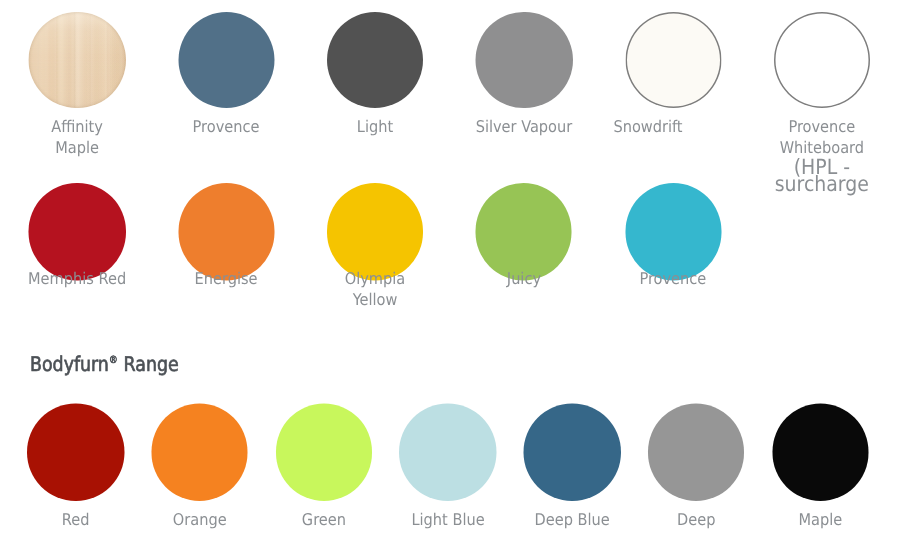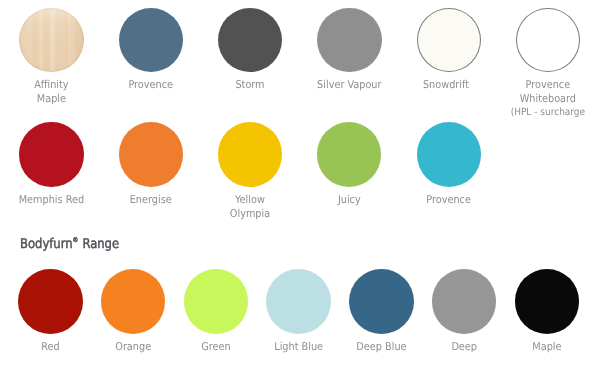--- a/index.html
+++ b/index.html
@@ -16,44 +16,44 @@
   .disc{position:absolute;border-radius:50%;}
   .disc.bordered{box-shadow:inset 0 0 0 1px #7d7d7d;}
 
   
   .label{
     position:absolute;text-align:center;color:#8b8f93;
     font-family:"DejaVu Sans",sans-serif;font-stretch:condensed;
     font-size:10.8px;line-height:13.9px;
     transform:translateZ(0);
   }
-  .label .sub{font-size:10px;line-height:11.4px;}
+  .label .sub{font-size:14px;line-height:11.4px;}
   .label .sub.first{margin-top:1.2px;}
 
   
   .heading{position:absolute;white-space:nowrap;left:20.1px;top:234px;}
   .heading .htxt{
     display:inline-block;color:#4c5156;
     font-family:"DejaVu Sans",sans-serif;font-stretch:condensed;
     font-size:13.5px;line-height:13.5px;
     -webkit-text-stroke:0.42px #4c5156;
     transform:scaleX(0.955) translateZ(0);transform-origin:left center;
   }
   .heading sup{font-size:0.50em;vertical-align:super;letter-spacing:0.3px;}
 
   
   .row-a .disc{top:7.6px;width:64.3px;height:64.3px;}
   .row-a .label{top:77.6px;width:100px;}
   .row-b .disc{top:122.4px;width:64.2px;height:64.2px;}
-  .row-b .label{top:193px;width:100px;}
+  .row-b .label{top:179px;width:100px;}
   .col-0{left:19.4px}  .col-1{left:118.7px} .col-2{left:218px}
   .col-3{left:317.3px} .col-4{left:416.6px} .col-5{left:515.9px}
   .row-a .label.col-0{left:1.4px}   .row-a .label.col-1{left:100.7px}
   .row-a .label.col-2{left:200px}   .row-a .label.col-3{left:299.3px}
-  .row-a .label.col-4{left:396px} .row-a .label.col-5{left:497.9px}
+  .row-a .label.col-4{left:382px} .row-a .label.col-5{left:497.9px}
   .row-b .label.col-0{left:1.4px}   .row-b .label.col-1{left:100.7px}
   .row-b .label.col-2{left:200px}   .row-b .label.col-3{left:299.3px}
   .row-b .label.col-4{left:398.6px}
 
   
   .row-c .disc{top:269px;width:64.6px;height:64.6px;}
   .row-c .label{top:339.6px;width:100px;}
   .row-c .disc.c0{left:18.15px}
   .row-c .disc.c1{left:100.9px}
   .row-c .disc.c2{left:183.65px}
@@ -119,21 +119,21 @@
       <div>Maple</div>
     </div>
 
     <div class="disc col-1" style="background-color: rgb(81, 112, 136);"></div>
     <div class="label col-1">
       <div>Provence</div>
     </div>
 
     <div class="disc col-2" style="background-color: rgb(82, 82, 82);"></div>
     <div class="label col-2">
-      <div>Storm</div>
+      <div>Light</div>
     </div>
 
     <div class="disc col-3" style="background-color: rgb(143, 143, 144);"></div>
     <div class="label col-3">
       <div>Silver Vapour</div>
     </div>
 
     <div class="disc bordered col-4" style="background-color: rgb(252, 250, 245);"></div>
     <div class="label col-4">
       <div>Snowdrift</div>
@@ -154,22 +154,22 @@
       <div>Memphis Red</div>
     </div>
 
     <div class="disc col-1" style="background-color: rgb(238, 126, 45);"></div>
     <div class="label col-1">
       <div>Energise</div>
     </div>
 
     <div class="disc col-2" style="background-color: rgb(245, 196, 0);"></div>
     <div class="label col-2">
+      <div>Olympia</div>
       <div>Yellow</div>
-      <div>Olympia</div>
     </div>
 
     <div class="disc col-3" style="background-color: rgb(151, 196, 85);"></div>
     <div class="label col-3">
       <div>Juicy</div>
     </div>
 
     <div class="disc col-4" style="background-color: rgb(53, 183, 206);"></div>
     <div class="label col-4">
       <div>Provence</div>

